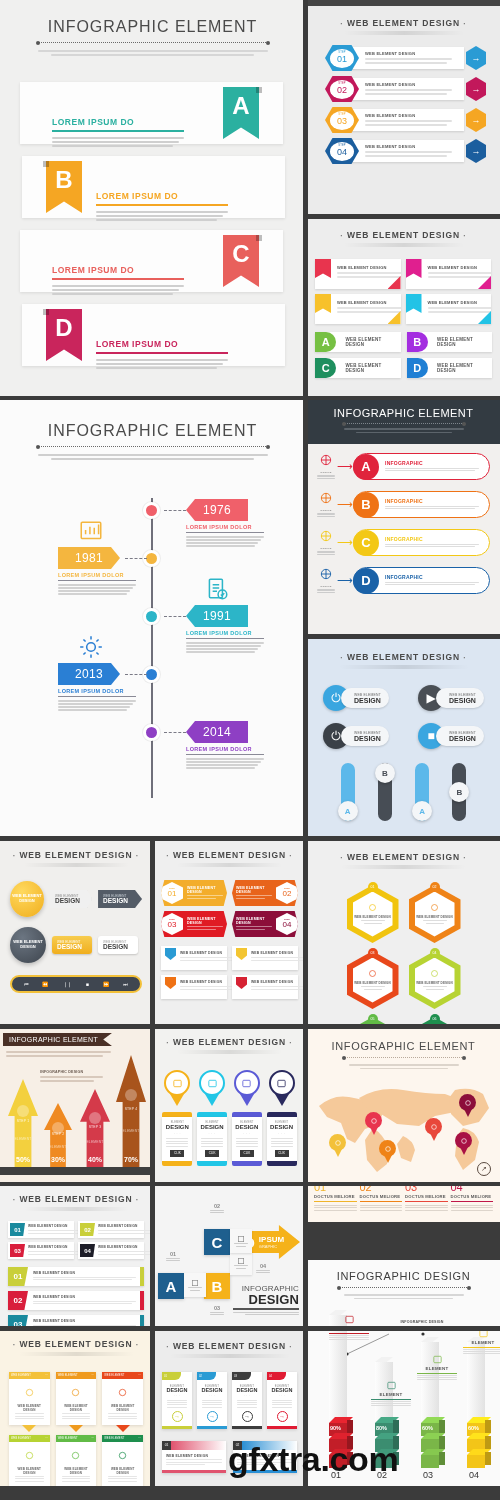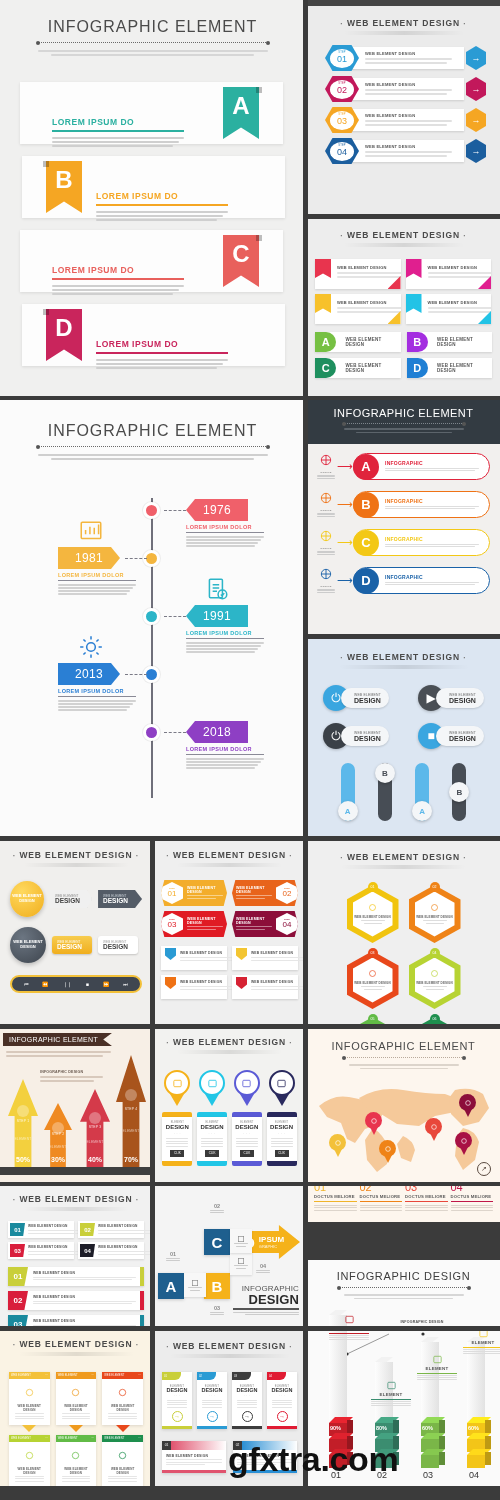--- a/index.html
+++ b/index.html
@@ -630,21 +630,21 @@
           <div class="ln" style="width:92%;"></div>
           <div class="ln" style="width:88%;"></div>
         </div>
         <div class="tl-ico" style="left:78px;top:236px"><svg width="26" height="26" viewBox="0 0 24 24" fill="none" stroke="#2a7fd4" stroke-width="1.4">
             <circle cx="12" cy="12" r="4"></circle>
             <path d="M12 2v3M12 19v3M2 12h3M19 12h3M5 5l2 2M17 17l2 2M19 5l-2 2M7 17l-2 2"></path>
           </svg></div>
         <div class="tl-node" style="left:143px;top:326px;background:#8e3fc4"></div>
         <div class="tl-dash" style="left:164px;top:334px;width:22px"></div>
         <div class="tl-pill r" style="left:186px;width:62px;top:323px;background:#8e3fc4">
-          <span>2018</span>
+          <span>2014</span>
         </div>
         <div class="tl-txt" style="left:186px;top:348px">
           <div class="hh" style="color:#8e3fc4">LOREM IPSUM DOLOR</div>
           <div class="uline"></div>
           <div class="ln" style="width:100%;"></div>
           <div class="ln" style="width:96%;"></div>
           <div class="ln" style="width:92%;"></div>
           <div class="ln" style="width:88%;"></div>
         </div>
       </div>

